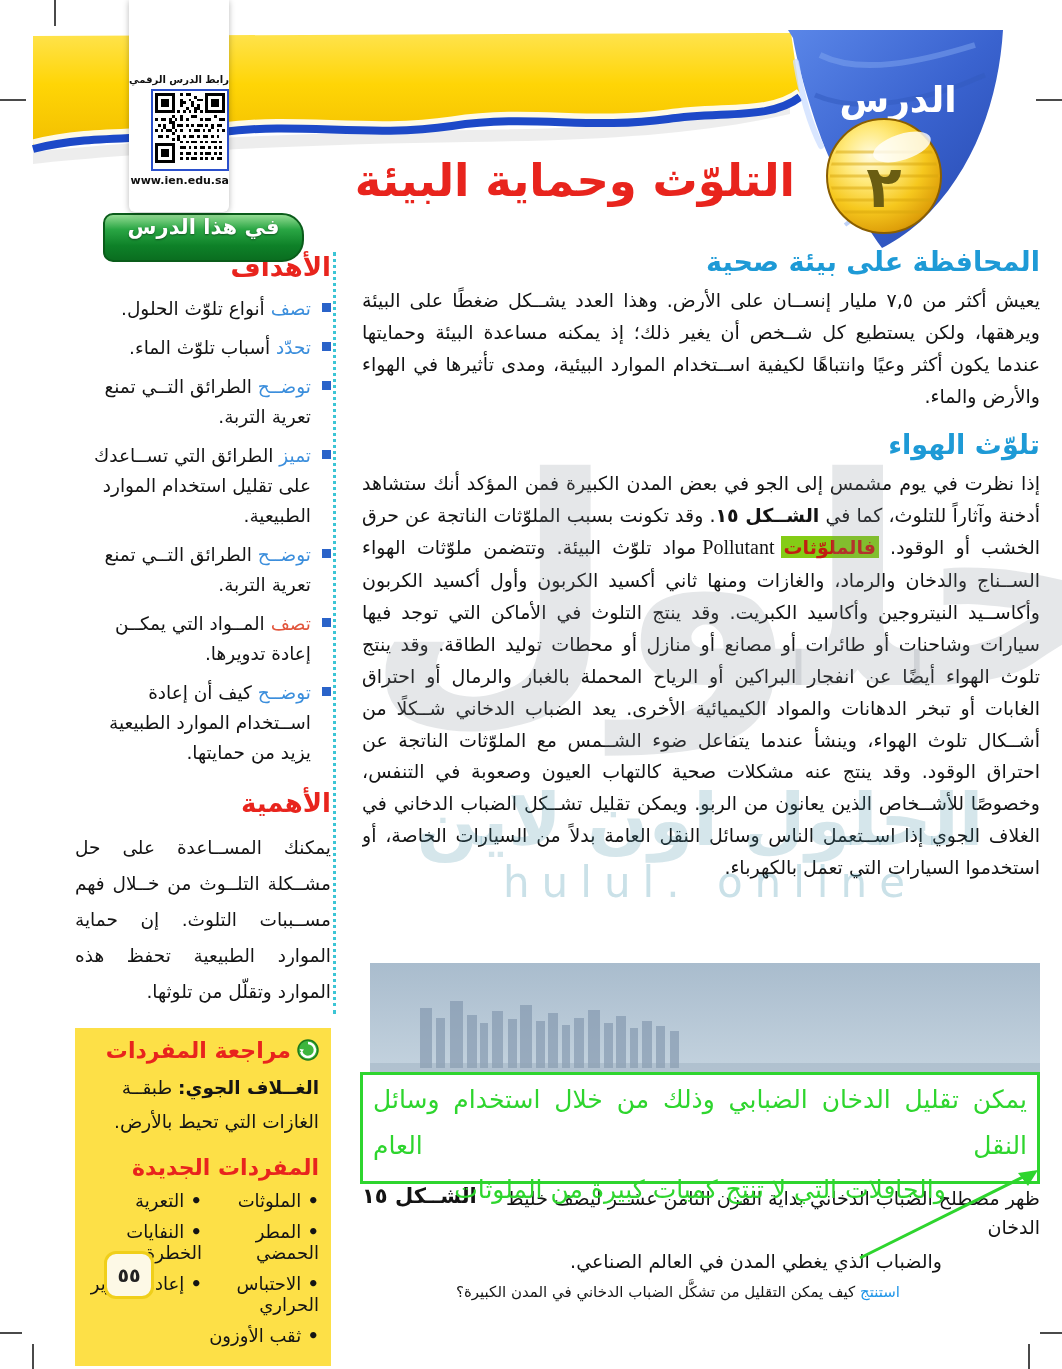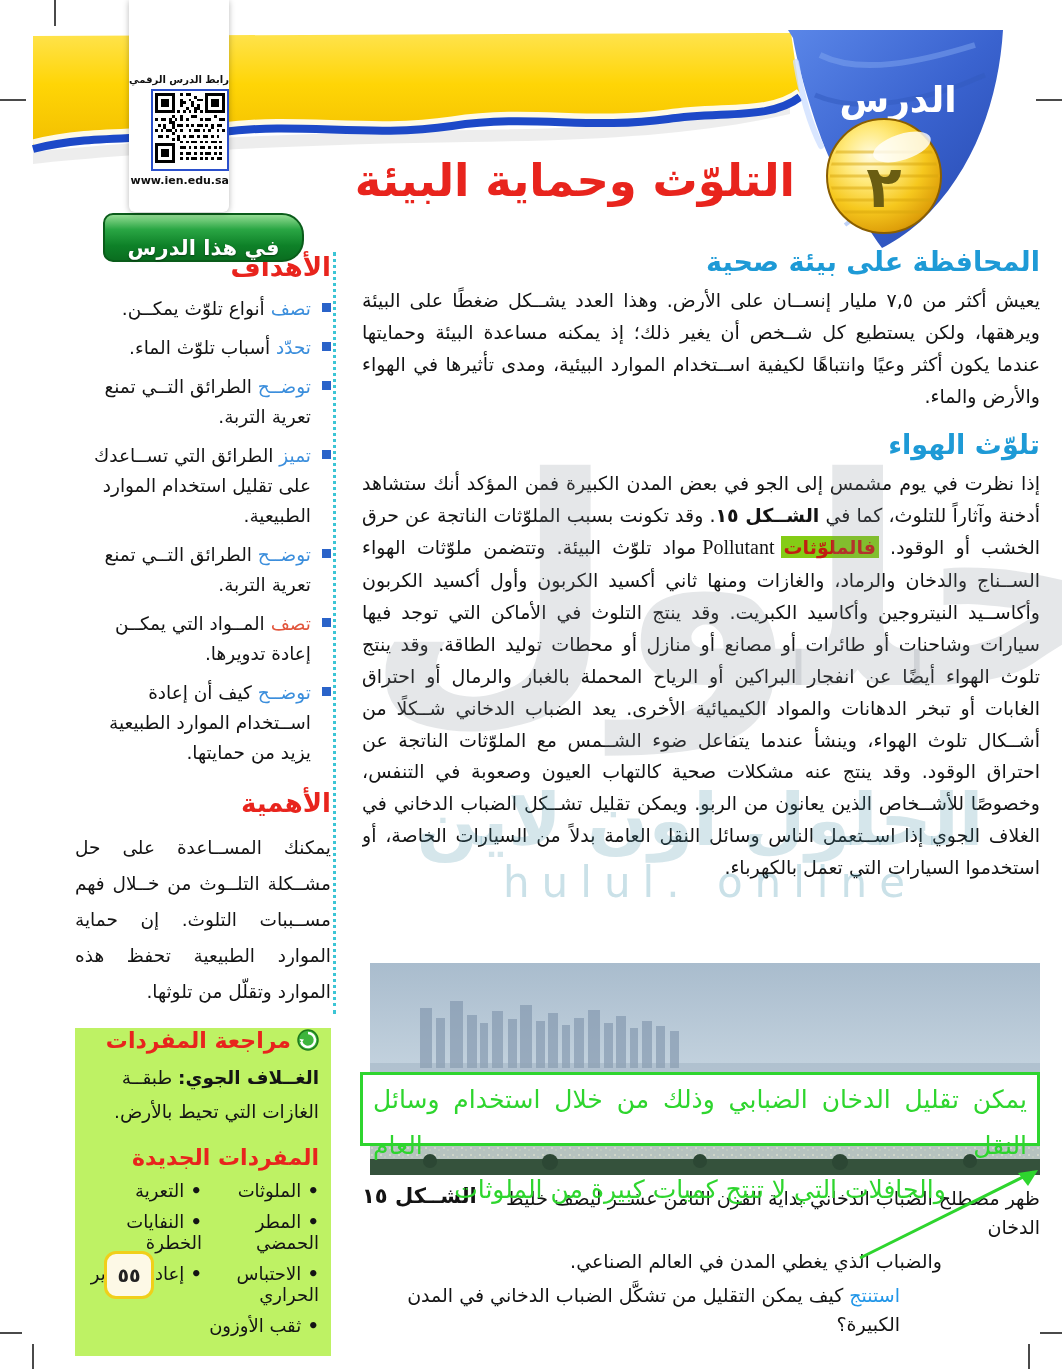--- a/index.html
+++ b/index.html
@@ -15,68 +15,68 @@
   .qr-title{margin-top:74px;font-size:10px;font-weight:bold;color:#111;text-align:center;}
   .qr-box{margin-top:4px;border:2px solid #2b50cc;background:#fff;padding:2px;}
   .qr-url{margin-top:3px;font-size:11px;font-weight:bold;color:#111;direction:ltr;}
   
   .page-title{position:absolute;left:325px;top:154px;width:470px;text-align:right;
               font-size:45px;font-weight:bold;color:#e8241d;z-index:5;}
   
   .lesson-pill{position:absolute;left:103px;top:213px;width:197px;height:45px;z-index:5;
                background:linear-gradient(180deg,#93dc93 0%,#2aa644 32%,#0e8128 68%,#0a6e20 100%);
                border:2px solid #0a5c1a;border-radius:10px 22px 22px 10px;
-               display:flex;align-items:flex-end;justify-content:center;
+               display:flex;align-items:flex-start;justify-content:center;
                color:#fff;font-weight:bold;font-size:21px;text-shadow:0 1px 2px rgba(0,0,0,.45);}
   
   .divider{position:absolute;left:333px;top:252px;height:762px;width:0;
            border-left:3px dotted #3cc5d5;z-index:1;}
   
   .sidebar{position:absolute;left:75px;top:252px;width:256px;z-index:2;}
   .h-red{color:#e8241d;font-size:26px;font-weight:bold;text-align:right;margin:0 0 12px;}
   .obj-list{list-style:none;margin:0;padding:0;}
   .obj-li{position:relative;padding-right:20px;margin-bottom:9px;font-size:18.5px;
           line-height:1.62;text-align:right;color:#141414;}
   .obj-li::before{content:"";position:absolute;right:0;top:9px;width:9px;height:9px;background:#2a63c9;}
   .lead{color:#3b8edc;}
   .lead.red{color:#e2553c;}
   .importance-h{margin-top:20px;}
   .imp-p{font-size:18.5px;line-height:1.95;text-align:justify;color:#141414;margin:0;}
-  .vocab-box{margin-top:18px;background:#bef264;padding:0 12px 20px;}
+  .vocab-box{margin-top:18px;background:#fde047;padding:10px 12px 20px;}
   .vocab-head{display:flex;align-items:center;gap:6px;}
   .vocab-head .h-red{margin:0;font-size:22px;}
   .vocab-def{font-size:18.5px;line-height:1.85;margin-top:8px;text-align:right;color:#141414;}
   .vocab-def b{font-weight:bold;}
   .newvocab-h{margin:16px 0 10px;font-size:22px;}
   .vocab-grid{display:grid;grid-template-columns:1fr 1fr;gap:10px 2px;font-size:18px;color:#141414;}
   .vw{text-align:right;}
   .vw::before{content:"• ";font-weight:bold;}
   
   .main-col{position:absolute;left:362px;top:246px;width:678px;height:718px;overflow:hidden;z-index:2;}
   .h-blue{color:#1e9ad6;font-size:27px;font-weight:bold;text-align:right;margin:0 0 8px;}
   .h-blue.second{margin-top:16px;}
   .body-p{font-size:19px;line-height:1.68;text-align:justify;color:#141414;margin:4px 0 0;}
   .figref{font-weight:bold;}
   .hl{background:#84cc16;color:#c21d12;font-weight:bold;padding:0 3px;}
   .latin{font-family:"Liberation Serif",serif;font-size:20px;margin:0 6px;direction:ltr;unicode-bidi:embed;}
   
   .photo{position:absolute;left:370px;top:963px;width:670px;height:212px;z-index:1;}
   
-  .ann-box{position:absolute;left:360px;top:1072px;width:680px;height:74px;background:#fff;
+  .ann-box{position:absolute;left:360px;top:1072px;width:680px;height:112px;background:#fff;
            border:3px solid #2ed52e;z-index:3;padding:2px 10px;box-sizing:border-box;}
   .ann-l1{font-size:25px;color:#2ed52e;line-height:46px;text-align:justify;text-align-last:justify;}
   .ann-l2{font-size:25px;color:#2ed52e;line-height:42px;text-align:center;}
   .arrow-svg{position:absolute;left:845px;top:1160px;z-index:5;}
   
   .figcap{position:absolute;left:362px;top:1184px;width:678px;z-index:2;color:#141414;}
   .figrow{position:relative;}
   .figlabel{position:absolute;left:0;top:0;font-weight:bold;font-size:21px;}
   .captext1{font-size:19px;text-align:right;padding-left:110px;line-height:1.55;}
   .captext2{font-size:19px;text-align:center;padding-left:110px;line-height:1.55;margin-top:4px;}
-  .inference{margin-top:5px;font-size:19px;text-align:right;padding-right:140px;line-height:1.5;}
+  .inference{margin-top:5px;font-size:15px;text-align:right;padding-right:140px;line-height:1.5;}
   .inf-lead{color:#2196e8;}
   
   .wm{position:absolute;pointer-events:none;z-index:7;font-weight:bold;}
   .wm-big{left:365px;top:440px;font-size:290px;color:rgba(125,135,146,0.20);line-height:1;}
   .wm-ar{left:380px;top:778px;width:640px;text-align:center;font-size:72px;color:rgba(64,140,165,0.22);}
   .wm-en{left:400px;top:858px;width:620px;text-align:center;font-size:42px;letter-spacing:12px;
          color:rgba(80,155,180,0.30);direction:ltr;font-weight:normal;}
   
   .page-badge{position:absolute;left:104px;top:1251px;width:44px;height:42px;background:#fdf9e6;
               border:3px solid #f0cf1a;border-radius:12px;display:flex;align-items:center;
@@ -171,21 +171,21 @@
 
   <div class="lesson-pill">
     <span>في هذا الدرس</span>
   </div>
 
   <div class="divider"></div>
 
   <div class="sidebar">
     <div class="h-red">الأهداف</div>
     <ul class="obj-list">
-      <li class="obj-li"><span class="lead">تصف</span> <span>أنواع تلوّث يمكــن.</span></li>
+      <li class="obj-li"><span class="lead">تصف</span> <span>أنواع تلوّث الحلول.</span></li>
       <li class="obj-li"><span class="lead">تحدّد</span> <span>أسباب تلوّث الماء.</span></li>
       <li class="obj-li"><span class="lead">توضــح</span> <span>الطرائق التــي تمنع تعرية التربة.</span></li>
       <li class="obj-li"><span class="lead">تميز</span> <span>الطرائق التي تســاعدك على تقليل استخدام الموارد الطبيعية.</span></li>
       <li class="obj-li"><span class="lead">توضــح</span> <span>الطرائق التــي تمنع تعرية التربة.</span></li>
       <li class="obj-li"><span class="lead red">تصف</span> <span>المــواد التي يمكــن إعادة تدويرها.</span></li>
       <li class="obj-li"><span class="lead">توضــح</span> <span>كيف أن إعادة اســتخدام الموارد الطبيعية يزيد من حمايتها.</span></li>
     </ul>
 
     <div class="h-red importance-h">الأهمية</div>
     <p class="imp-p">يمكنك المســاعدة على حل مشــكلة التلــوث من خــلال فهم مســببات التلوث. إن حماية الموارد الطبيعية تحفظ هذه الموارد وتقلّل من تلوثها.</p>

